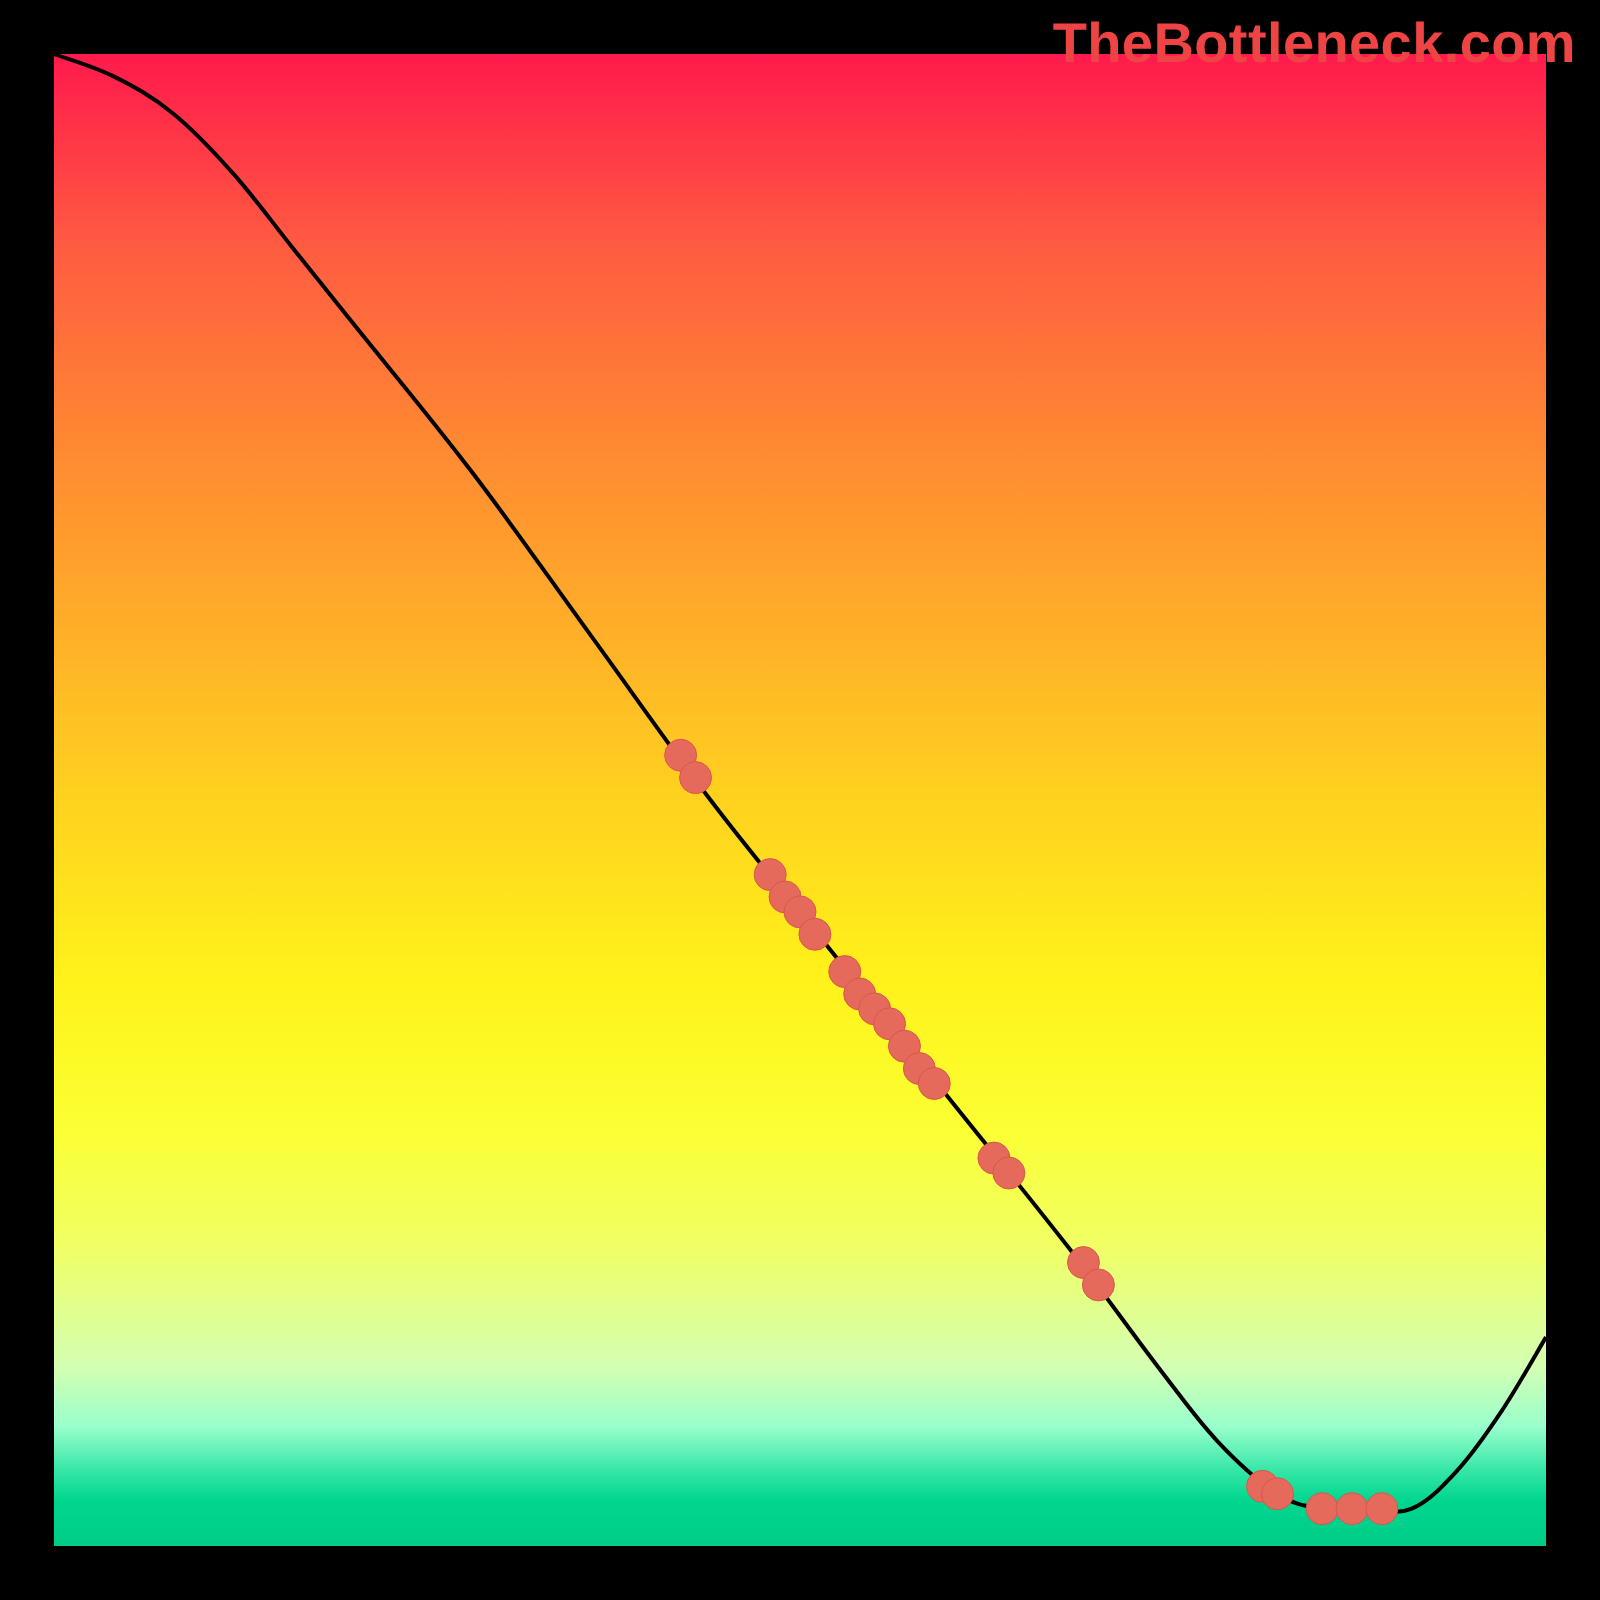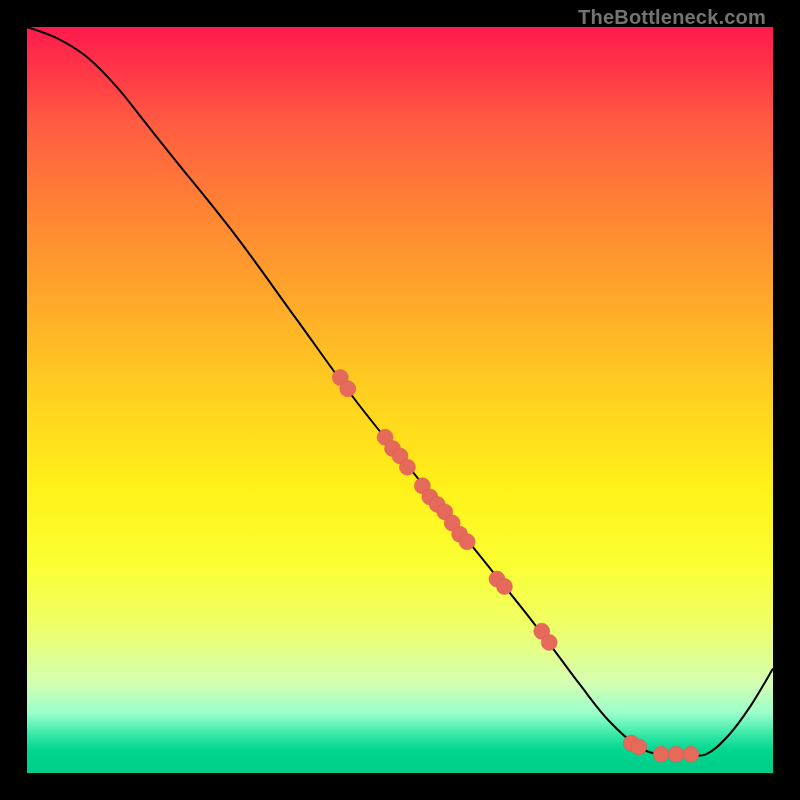--- a/index.html
+++ b/index.html
@@ -30,24 +30,24 @@
       #d4ffb3 88%,
       #99ffcc 92%,
       #33e6a6 95%,
       #00d68f 97%,
       #00cc88 100%
     );
   }
   .watermark {
     position: absolute;
     top: 6px;
-    right: 34px;
-    font-size: 20px;
+    right: 12px;
+    font-size: 28px;
     font-weight: bold;
-    color: #737373;
+    color: #ef4444;
     letter-spacing: 0.2px;
   }
   svg.plot {
     position: absolute;
     left: 27px;
     top: 27px;
     width: 746px;
     height: 746px;
     overflow: visible;
   }

